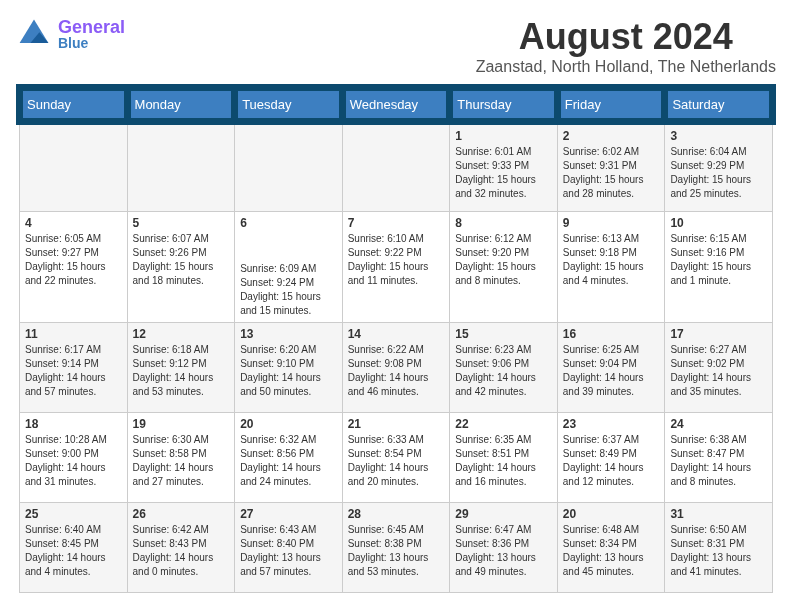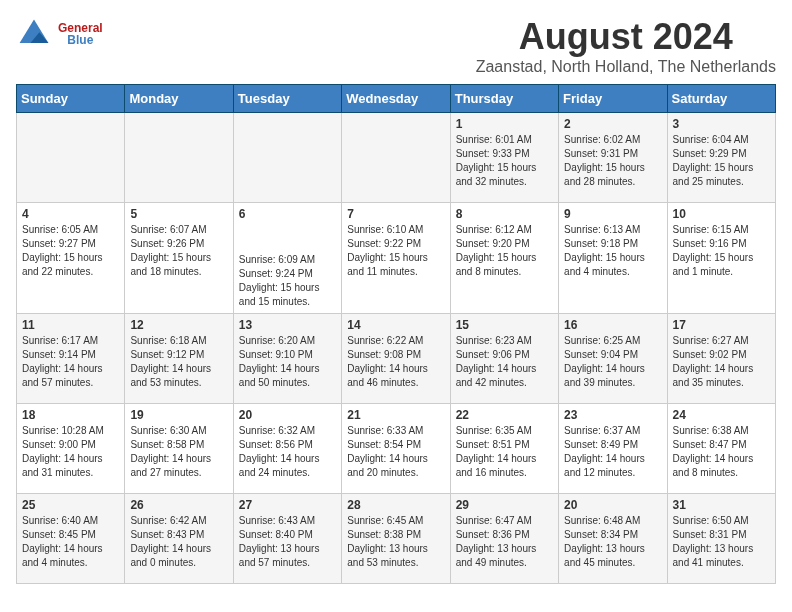--- a/index.html
+++ b/index.html
@@ -20,29 +20,28 @@
       display: flex;
       align-items: center;
       gap: 6px;
     }
     .logo-text {
       display: flex;
       flex-direction: column;
       line-height: 1;
     }
     .logo-general {
-      font-size: 12px;
+      font-size: 18px;
       font-weight: bold;
-      color: #b91c1c;
+      color: #8b5cf6;
     }
     .logo-blue {
-      font-size: 12px;
+      font-size: 14px;
       font-weight: bold;
       color: #3d7fc1;
-      text-align: center;
     }
     .logo-icon {
       width: 36px;
       height: 36px;
     }
     .title-area {
       text-align: center;
     }
     .month-year {
       font-size: 36px;
@@ -55,24 +54,24 @@
     }
     table {
       width: 100%;
       border-collapse: collapse;
       table-layout: fixed;
     }
     thead th {
       background-color: #3d7fc1;
       color: #fff;
       font-size: 13px;
-      font-weight: bold;
+      font-weight: normal;
       padding: 6px 4px;
       text-align: left;
-      border: 1px solid #0c4a6e;
+      border: 7px solid #0c4a6e;
     }
     tbody td {
       border: 1px solid #ccc;
       vertical-align: top;
       padding: 4px 5px;
       font-size: 10.5px;
       color: #333;
       height: 90px;
     }
     tbody tr:nth-child(odd) td {

